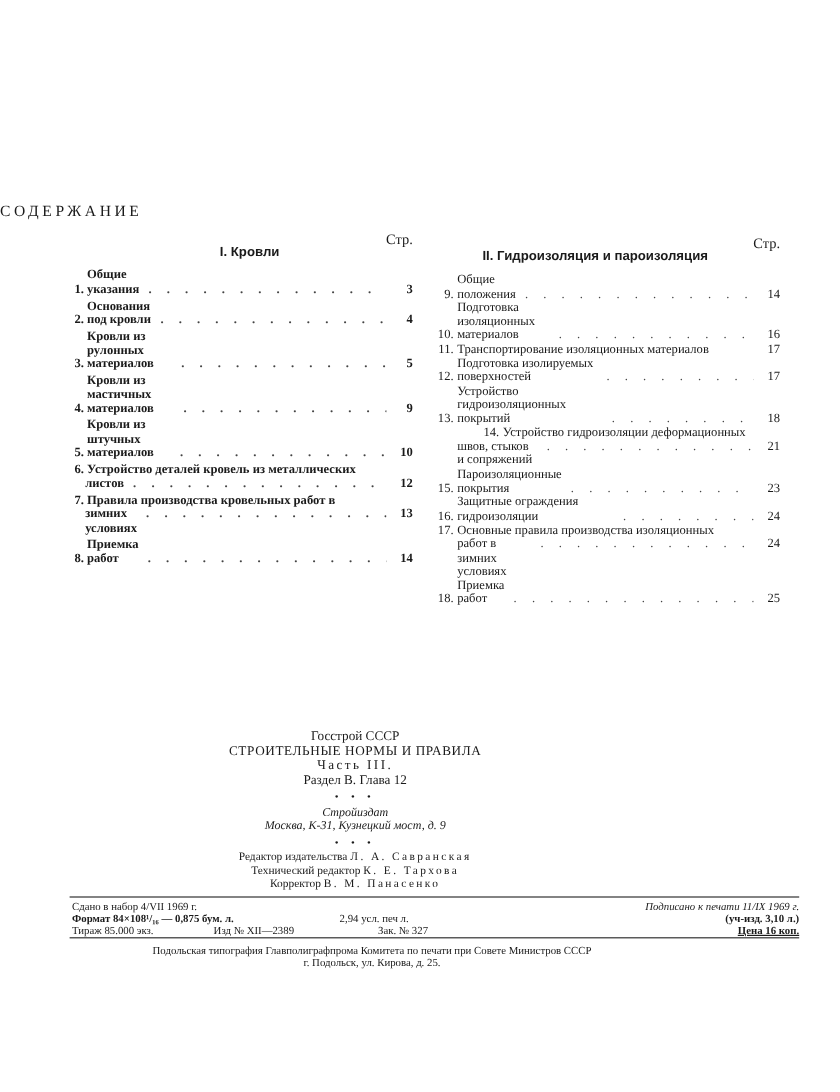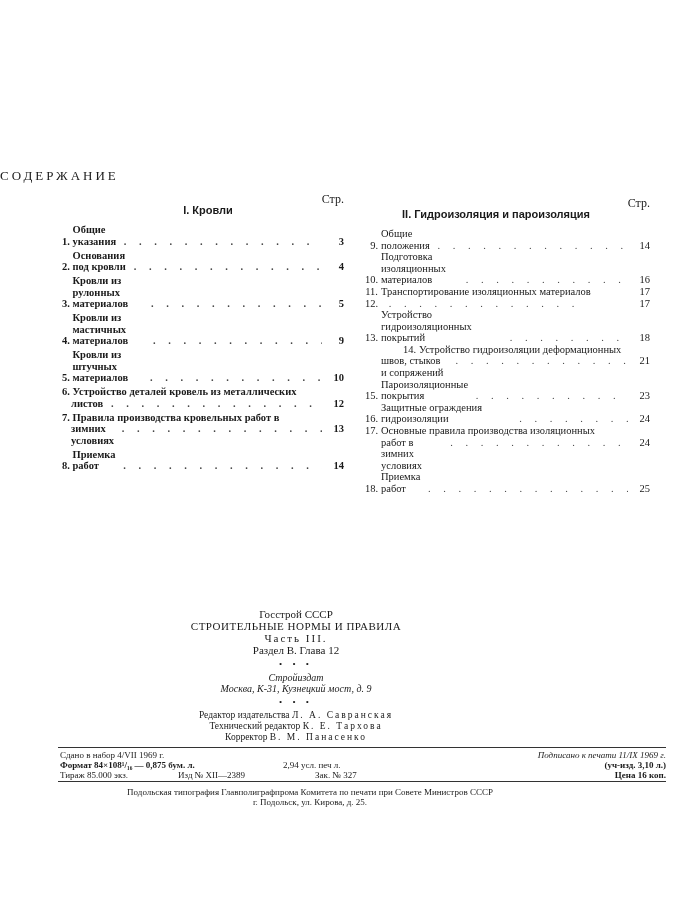--- a/index.html
+++ b/index.html
@@ -117,20 +117,21 @@
       <span class="pg">16</span>
     </li>
     <li>
       <span class="num">11.</span>
         <span>Транспортирование изоляционных материалов</span>
       <span class="dotfill">&nbsp;</span>
       <span class="pg">17</span>
     </li>
     <li>
       <span class="num">12.</span>
+        <span>Подготовка изолируемых поверхностей</span>
       <span class="dotfill">&nbsp;. . . . . . . . . . . . .</span>
       <span class="pg">17</span>
     </li>
     <li>
       <span class="num">13.</span>
         <span>Устройство гидроизоляционных покрытий</span>
       <span class="dotfill">&nbsp;. . . . . . . . . . . . .</span>
       <span class="pg">18</span>
     </li>
     <li style="flex-direction:column;align-items:stretch;">
@@ -200,21 +201,21 @@
   </div>
   <div class="row">
     <span style="left:0;font-weight:bold;">Формат 84×108¹/₁₆ — 0,875 бум. л.</span>
     <span style="left:223px;">2,94 усл. печ л.</span>
     <span style="right:0;font-weight:bold;">(уч-изд. 3,10 л.)</span>
   </div>
   <div class="row">
     <span style="left:0;">Тираж 85.000 экз.</span>
     <span style="left:118px;">Изд № XII—2389</span>
     <span style="left:255px;">Зак. № 327</span>
-    <span style="right:0;font-weight:bold;">Цена 16 коп.</span>
+    <span style="right:0;font-weight:bold;text-decoration:underline;">Цена 16 коп.</span>
   </div>
 </div>
 <div class="rule" style="top:781px;"></div>
 
 <div class="printer">
   <div>Подольская типография Главполиграфпрома Комитета по печати при Совете Министров СССР</div>
   <div>г. Подольск, ул. Кирова, д. 25.</div>
 </div>
 
 </body></html>

